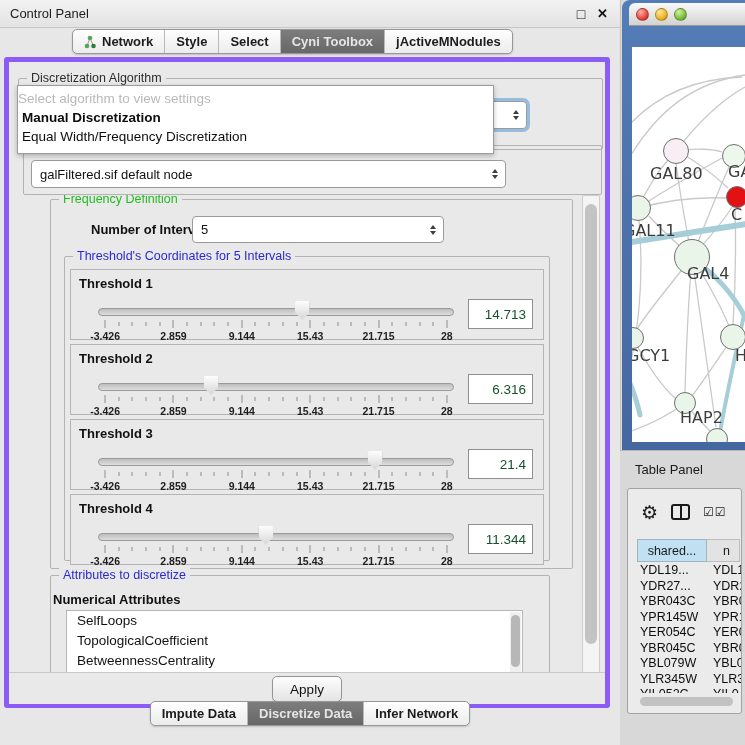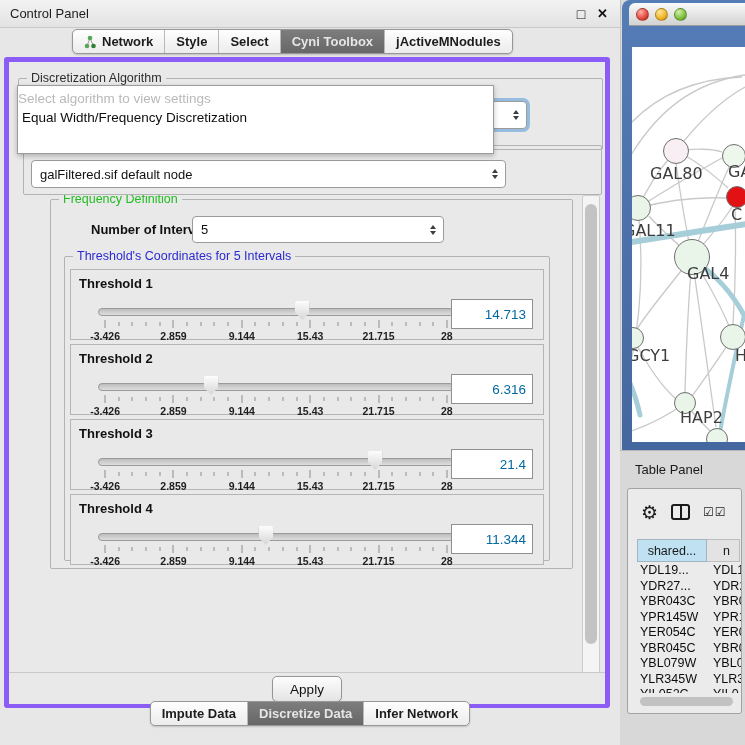--- a/index.html
+++ b/index.html
@@ -51,22 +51,22 @@
   .thumb{position:absolute;top:3px;width:15px;height:19px;transform:translateX(-50%);
          background:linear-gradient(#fdfdfd,#d6d6d6);
          clip-path:polygon(8% 0,92% 0,100% 12%,100% 58%,50% 100%,0 58%,0 12%);
          filter:drop-shadow(0 0 1px #8a8a8a);}
   .ticks{position:absolute;left:0;right:0;top:22px;height:9px;}
   .tick{position:absolute;width:1px;background:#8d8d8d;transform:translateX(-50%);}
   .tick.minor{height:4px;top:2px;}
   .tick.major{height:8px;top:0;}
   .tick-labels{position:absolute;left:0;right:0;top:32px;height:12px;font-size:10.5px;font-weight:bold;color:#1e1e1e;}
   .tick-lb{position:absolute;transform:translateX(-50%);white-space:nowrap;}
-  .t-value{position:absolute;right:10px;top:29px;width:82px;height:30px;background:#fff;border:1px solid #8f8f8f;
-           font-size:13.5px;color:#0369a1;text-align:right;line-height:30px;padding-right:6px;box-sizing:border-box;}
+  .t-value{position:absolute;right:10px;top:29px;width:65px;height:30px;background:#fff;border:1px solid #8f8f8f;
+           font-size:13.5px;color:#14532d;text-align:right;line-height:30px;padding-right:6px;box-sizing:border-box;}
   
   .attr-label{position:absolute;left:2px;top:16px;font-size:13px;font-weight:bold;color:#111;}
   .attr-list{position:absolute;left:15px;top:34px;width:455px;height:76px;background:#fff;border:1px solid #b5b5b5;overflow:hidden;}
   .attr-item{font-size:13.5px;color:#111;padding-left:10px;line-height:20px;white-space:nowrap;}
   
   .apply-strip{position:absolute;left:0;right:0;top:610px;height:31px;border-top:1px solid #c9c9c9;background:#e9e9e9;}
   .apply-btn{position:absolute;left:50%;top:3px;transform:translateX(-50%);width:68px;height:24px;border:1px solid #949494;
              border-radius:5px;background:linear-gradient(#fdfdfd,#e4e4e4);font-size:13.5px;color:#111;
              display:flex;align-items:center;justify-content:center;box-shadow:0 1px 1px rgba(0,0,0,.12);}
   
@@ -147,20 +147,21 @@
       <div class="combo algo-combo">
         <span class="updown">
             <span class="arr-up"></span>
             <span class="arr-dn"></span>
           </span>
       </div>
 
       <div class="popup">
         <div class="popup-prompt">Select algorithm to view settings</div>
         <div id="popup-options">
+            <div class="popup-item bold">Manual Discretization</div>
             <div class="popup-item">Equal Width/Frequency Discretization</div>
           </div>
       </div>
 
       <div class="groupbox" style="left:14px;top:83px;width:577px;height:48px;">
         <span class="g-title">Table Data</span>
         <div class="combo" style="left:7px;top:14px;width:465px;height:26px;">
           <span>galFiltered.sif default node</span>
           <span class="updown">
               <span class="arr-up"></span>
@@ -362,20 +363,34 @@
                       <span class="tick-lb" style="left: 78.8%;">21.715</span>
                       <span class="tick-lb" style="left: 98%;">28</span>
                     </div>
     </div>
     <div class="t-value">11.344</div>
   </div>
 </div>
           </div>
         </div>
 
+        <div class="groupbox" style="left:31px;top:380px;width:498px;height:120px;">
+          <span class="g-title blue">Attributes to discretize</span>
+          <div class="attr-label">Numerical Attributes</div>
+          <div class="attr-list">
+            <div id="attr-items">
+                <div class="attr-item">SelfLoops</div>
+                <div class="attr-item">TopologicalCoefficient</div>
+                <div class="attr-item">BetweennessCentrality</div>
+              </div>
+            <div class="list-scroll">
+              <span class="thumb-v" style="top:3px;height:52px;"></span>
+            </div>
+          </div>
+        </div>
 
       </div>
 
       <div class="vscroll">
         <span class="thumb-v" style="top:8px;height:440px;"></span>
       </div>
 
       <div class="apply-strip">
         <div class="apply-btn">Apply</div>
       </div>

